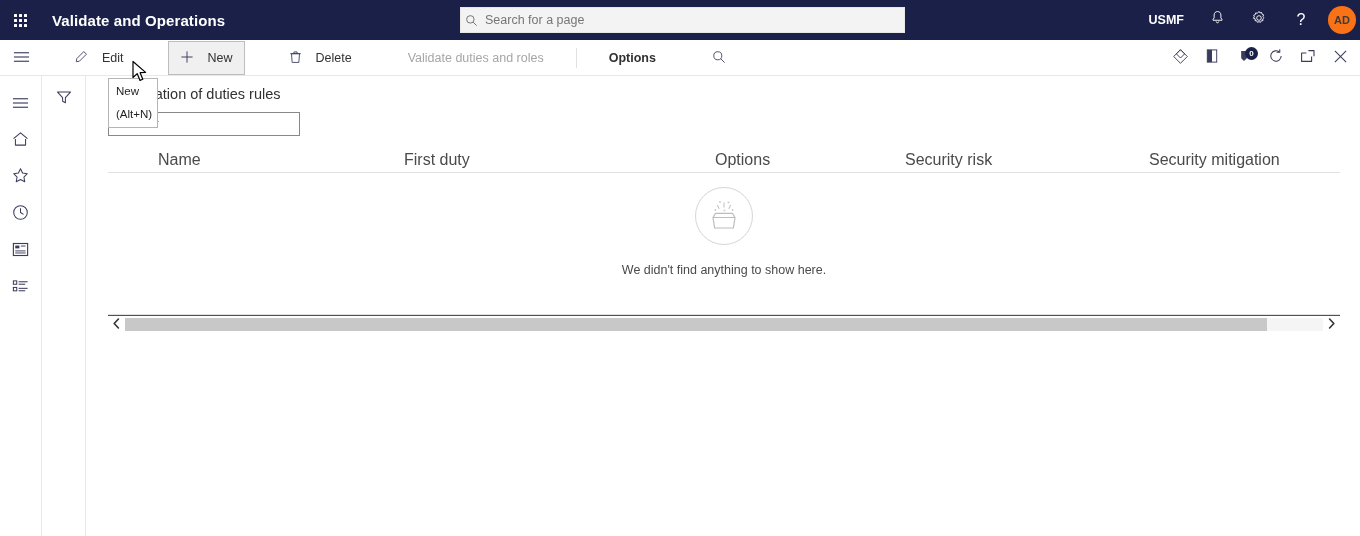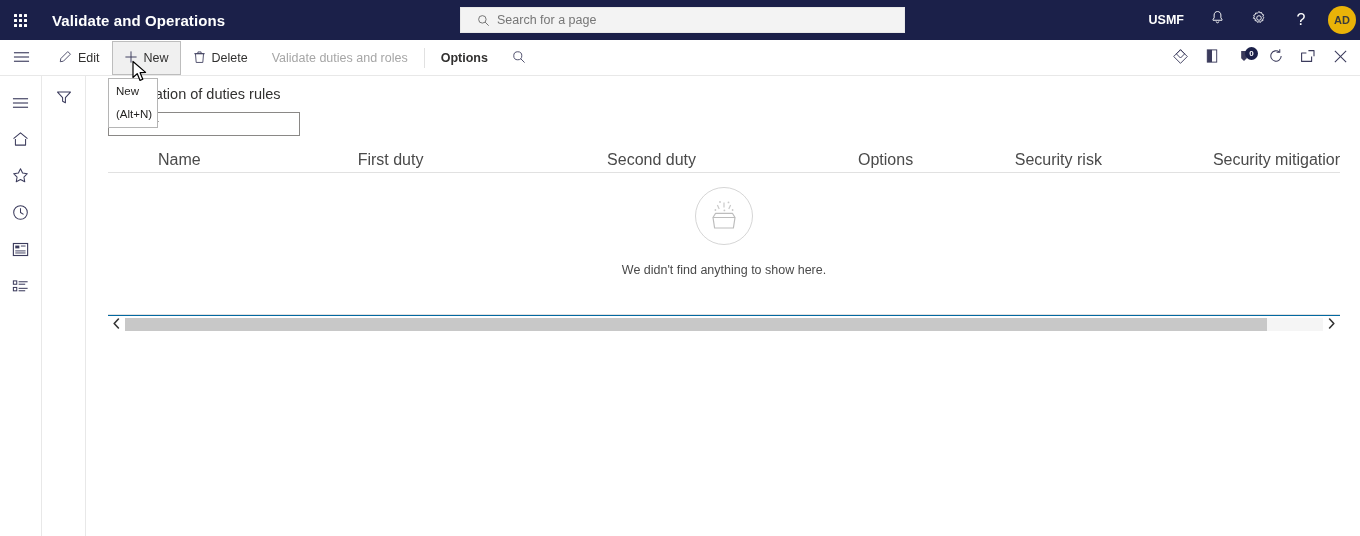--- a/index.html
+++ b/index.html
@@ -38,21 +38,21 @@
     margin-left: 12px;
     letter-spacing: 0.1px;
     white-space: nowrap;
   }
   .search-wrap {
     position: absolute; left: 460px; top: 7px;
     width: 445px; height: 26px;
     background: #f3f3f3;
     border: 1px solid #e8e8e8;
     display: flex; align-items: center;
-    padding: 0 16px;
+    padding: 0 4px;
     cursor: text;
   }
   .search-wrap .mag { margin-right: 7px; flex: 0 0 auto; display:flex; }
   .search-input {
     border: none; outline: none; background: transparent;
     font-family: "Liberation Sans", sans-serif;
     font-size: 12.5px; color: #6b6b6b;
     width: 100%; padding: 0;
   }
   .search-input::placeholder { color: #767676; }
@@ -64,21 +64,21 @@
     color: #ffffff; font-size: 12.5px; font-weight: bold;
     padding: 0 12px; cursor: pointer; white-space: nowrap;
   }
   .top-icon {
     width: 42px; height: 40px;
     display: flex; align-items: center; justify-content: center;
     cursor: pointer;
   }
   .avatar {
     width: 28px; height: 28px; border-radius: 50%;
-    background: #eab308; color: #3b3b3b;
+    background: #f97316; color: #3b3b3b;
     display: flex; align-items: center; justify-content: center;
     font-size: 11px; font-weight: bold;
     margin-left: 6px; margin-right: 4px;
     cursor: pointer;
   }
 
   
   .cmdbar {
     position: absolute; top: 40px; left: 0;
     width: 1360px; height: 36px;
@@ -89,26 +89,26 @@
     position: absolute; left: 0; top: 0;
     width: 42px; height: 36px;
     display: flex; align-items: center; justify-content: center;
     cursor: pointer;
   }
   .cmd-items {
     position: absolute; left: 46px; top: 0; height: 36px;
     display: flex; align-items: stretch;
   }
   .cmd-btn {
-    display: flex; align-items: center; gap: 6px;
+    display: flex; align-items: center; gap: 14px;
     padding: 4px 11px;
     font-size: 12.5px; color: #323130;
     cursor: pointer; white-space: nowrap;
     border: 1px solid transparent;
-    margin: 1px 0;
+    margin: 1px 16px;
   }
   .cmd-btn.active {
     background: #f0f0f0;
     border: 1px solid #bdbdbd;
   }
   .cmd-btn.disabled { color: #a6a6a6; cursor: default; }
   .cmd-btn.bold { font-weight: bold; }
   .cmd-sep {
     width: 1px; background: #e1e1e1;
     margin: 8px 4px;
@@ -538,21 +538,20 @@
       </svg>
     </span>
     <input class="filter-input" type="text" placeholder="Filter" style="">
   </div>
 
   <div class="grid">
 
     <div class="grid-head">
       <div class="gh" style="width:200px;padding-left:2px;">Name</div>
       <div class="gh" style="width:263px;">First duty</div>
-      <div class="gh" style="width:265px;">Second duty</div>
       <div class="gh" style="width:142px;">Options</div>
       <div class="gh" style="width:196px;">Security risk</div>
       <div class="gh" style="width:166px;">Security mitigation</div>
     </div>
 
     <div class="grid-body">
       <div class="empty-state">
         <div class="empty-circle">
           <svg width="40" height="40" viewBox="0 0 40 40">
             <path d="M9 21.5h22l-1.6 10.5H10.6z" fill="none" stroke="#bdbdbd" stroke-width="1.2" stroke-linejoin="round"></path>

